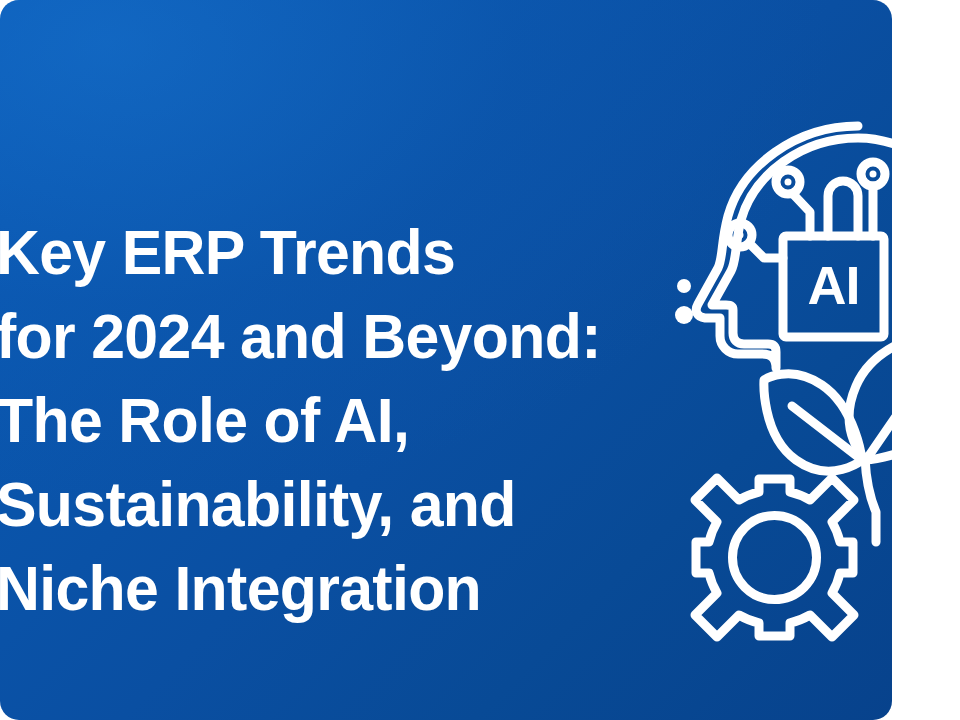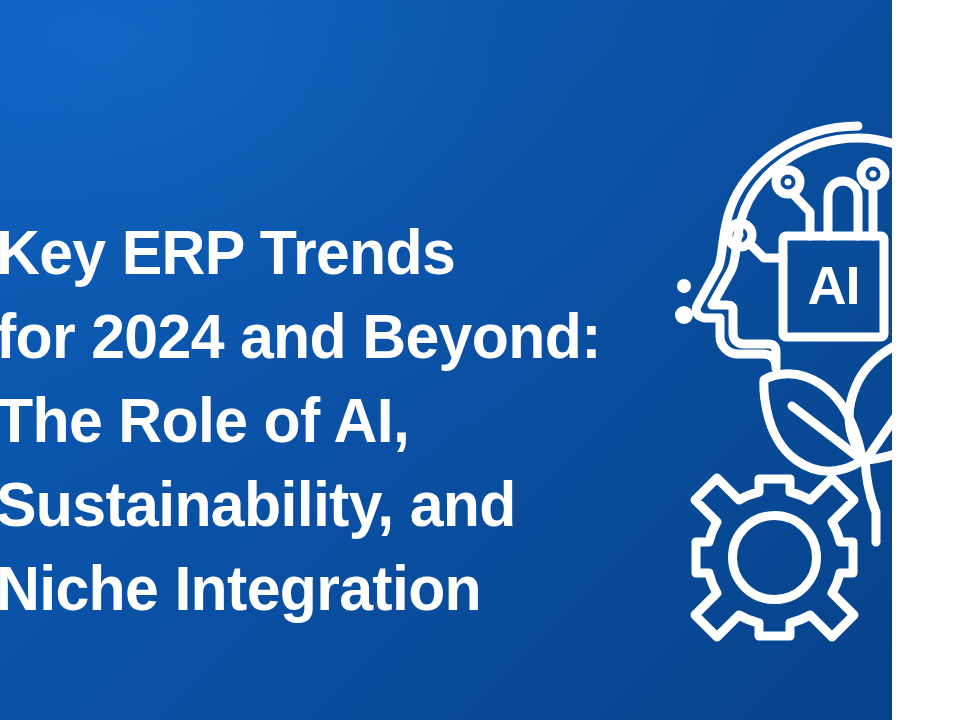--- a/index.html
+++ b/index.html
@@ -11,20 +11,21 @@
   body {
     font-family: "Liberation Sans", "DejaVu Sans", sans-serif;
   }
 
   .banner {
     position: relative;
     width: 892px;
     height: 720px;
     overflow: hidden;
     background: linear-gradient(135deg, #0a5bb8 0%, #0a55ac 28%, #0a4fa2 52%, #084a96 74%, #07428c 100%);
+    border-radius: 19px;
   }
 
   
   .banner::before {
     content: "";
     position: absolute;
     inset: 0;
     background: radial-gradient(120% 95% at 12% 6%, rgba(30,125,215,0.38) 0%, rgba(20,100,190,0.14) 38%, rgba(0,0,0,0) 68%);
     pointer-events: none;
   }

